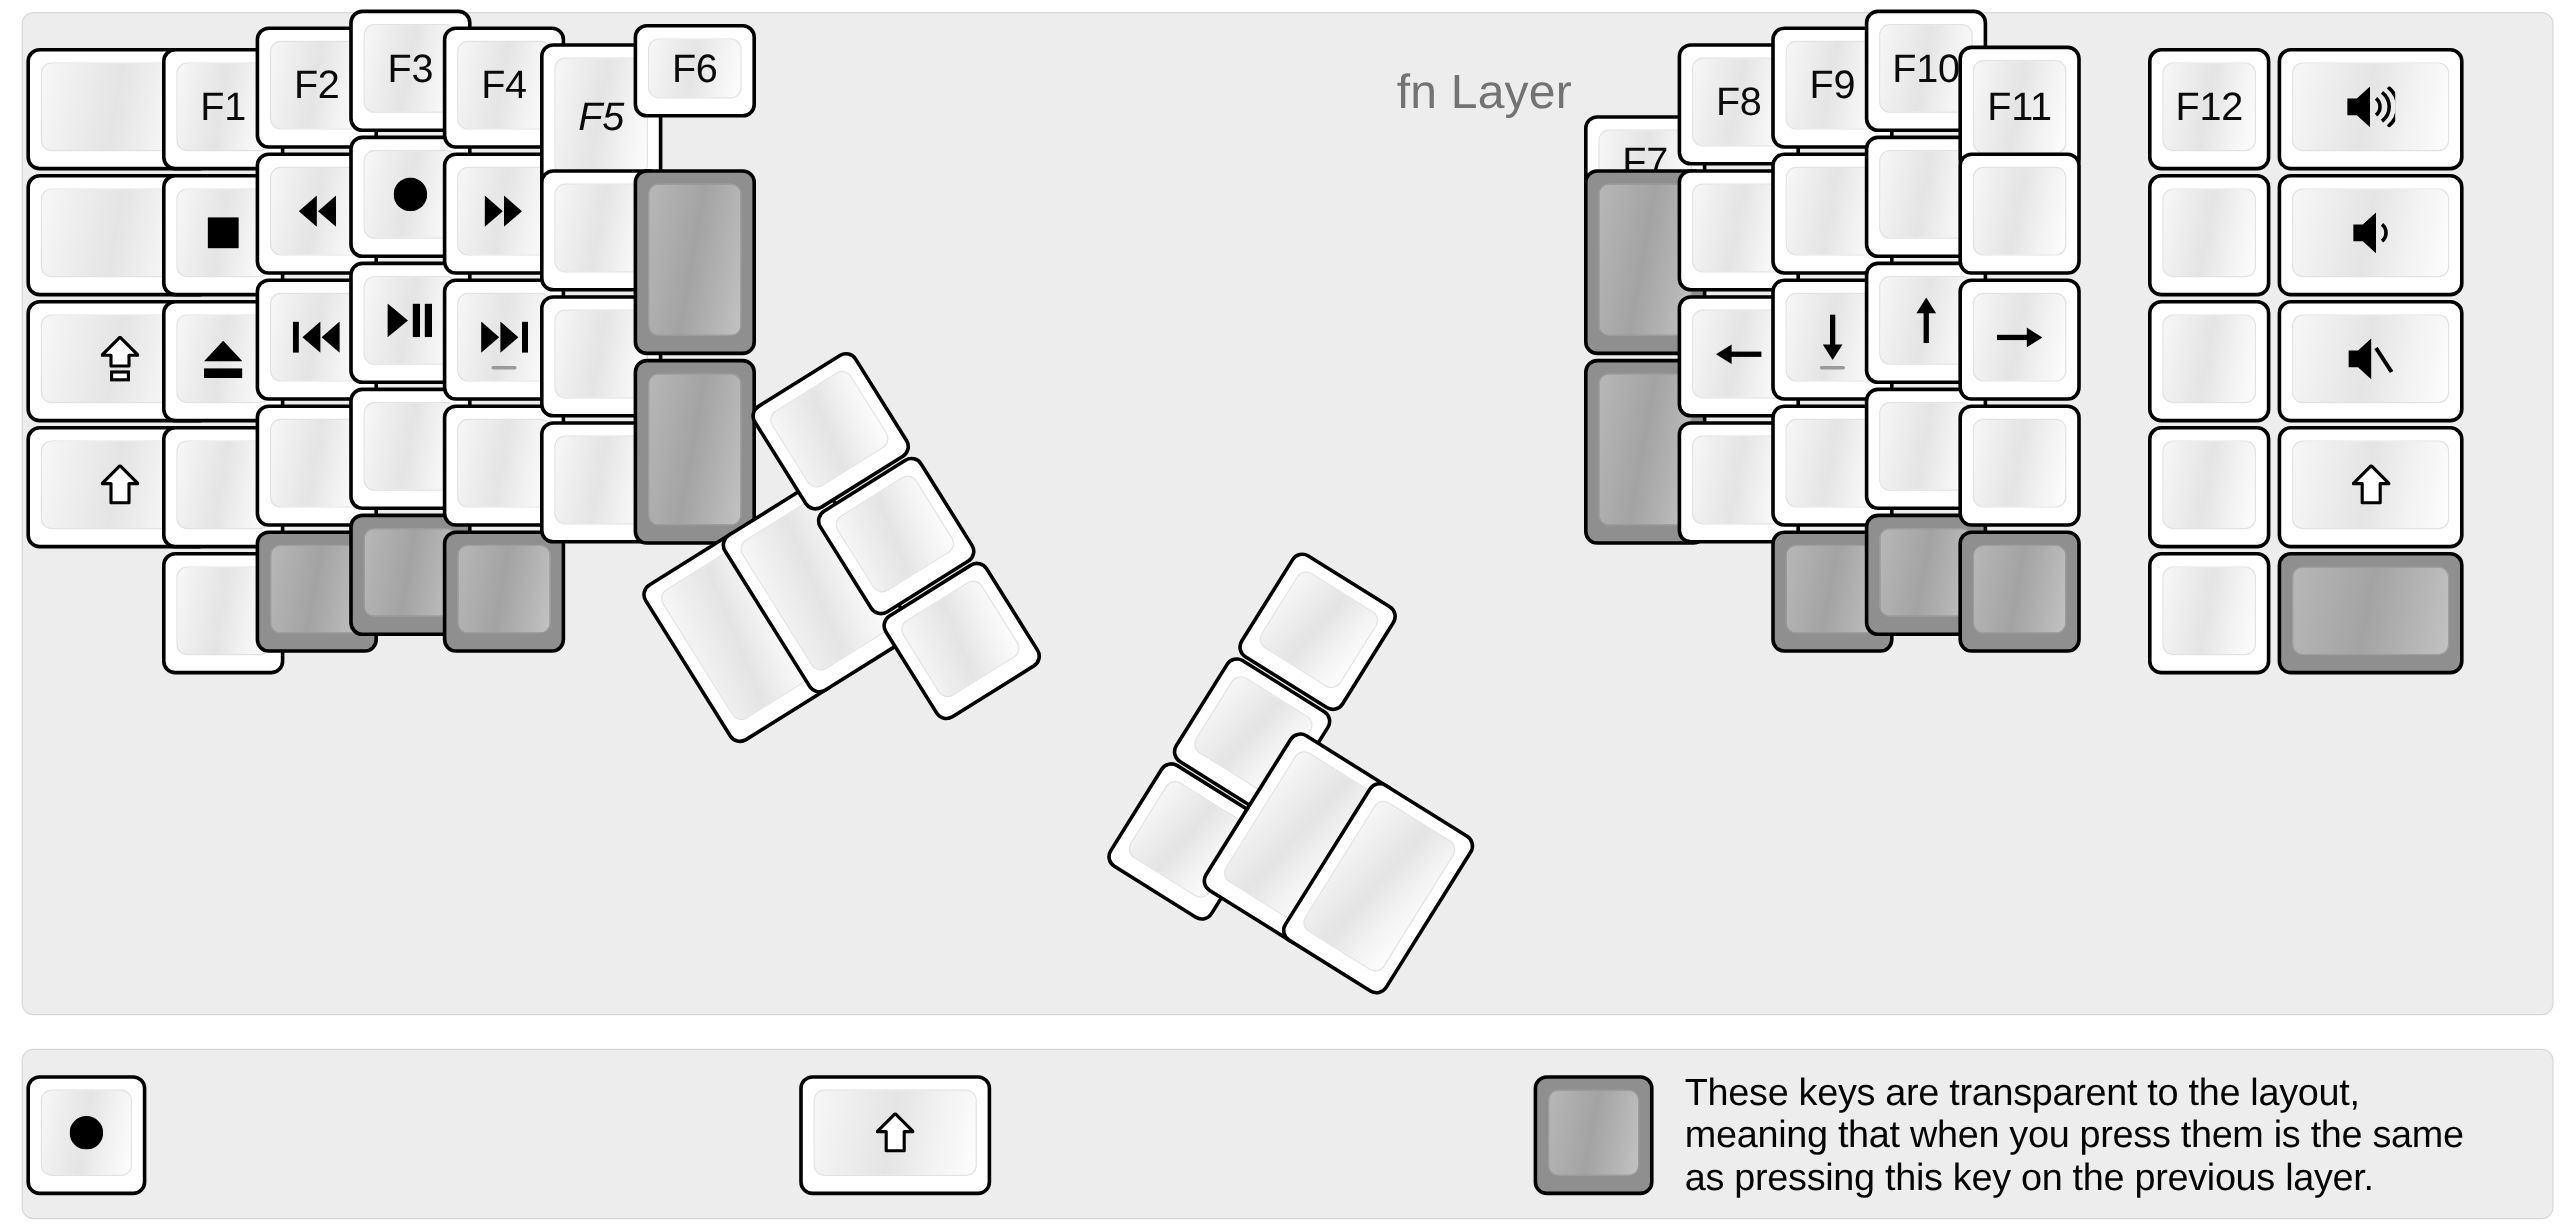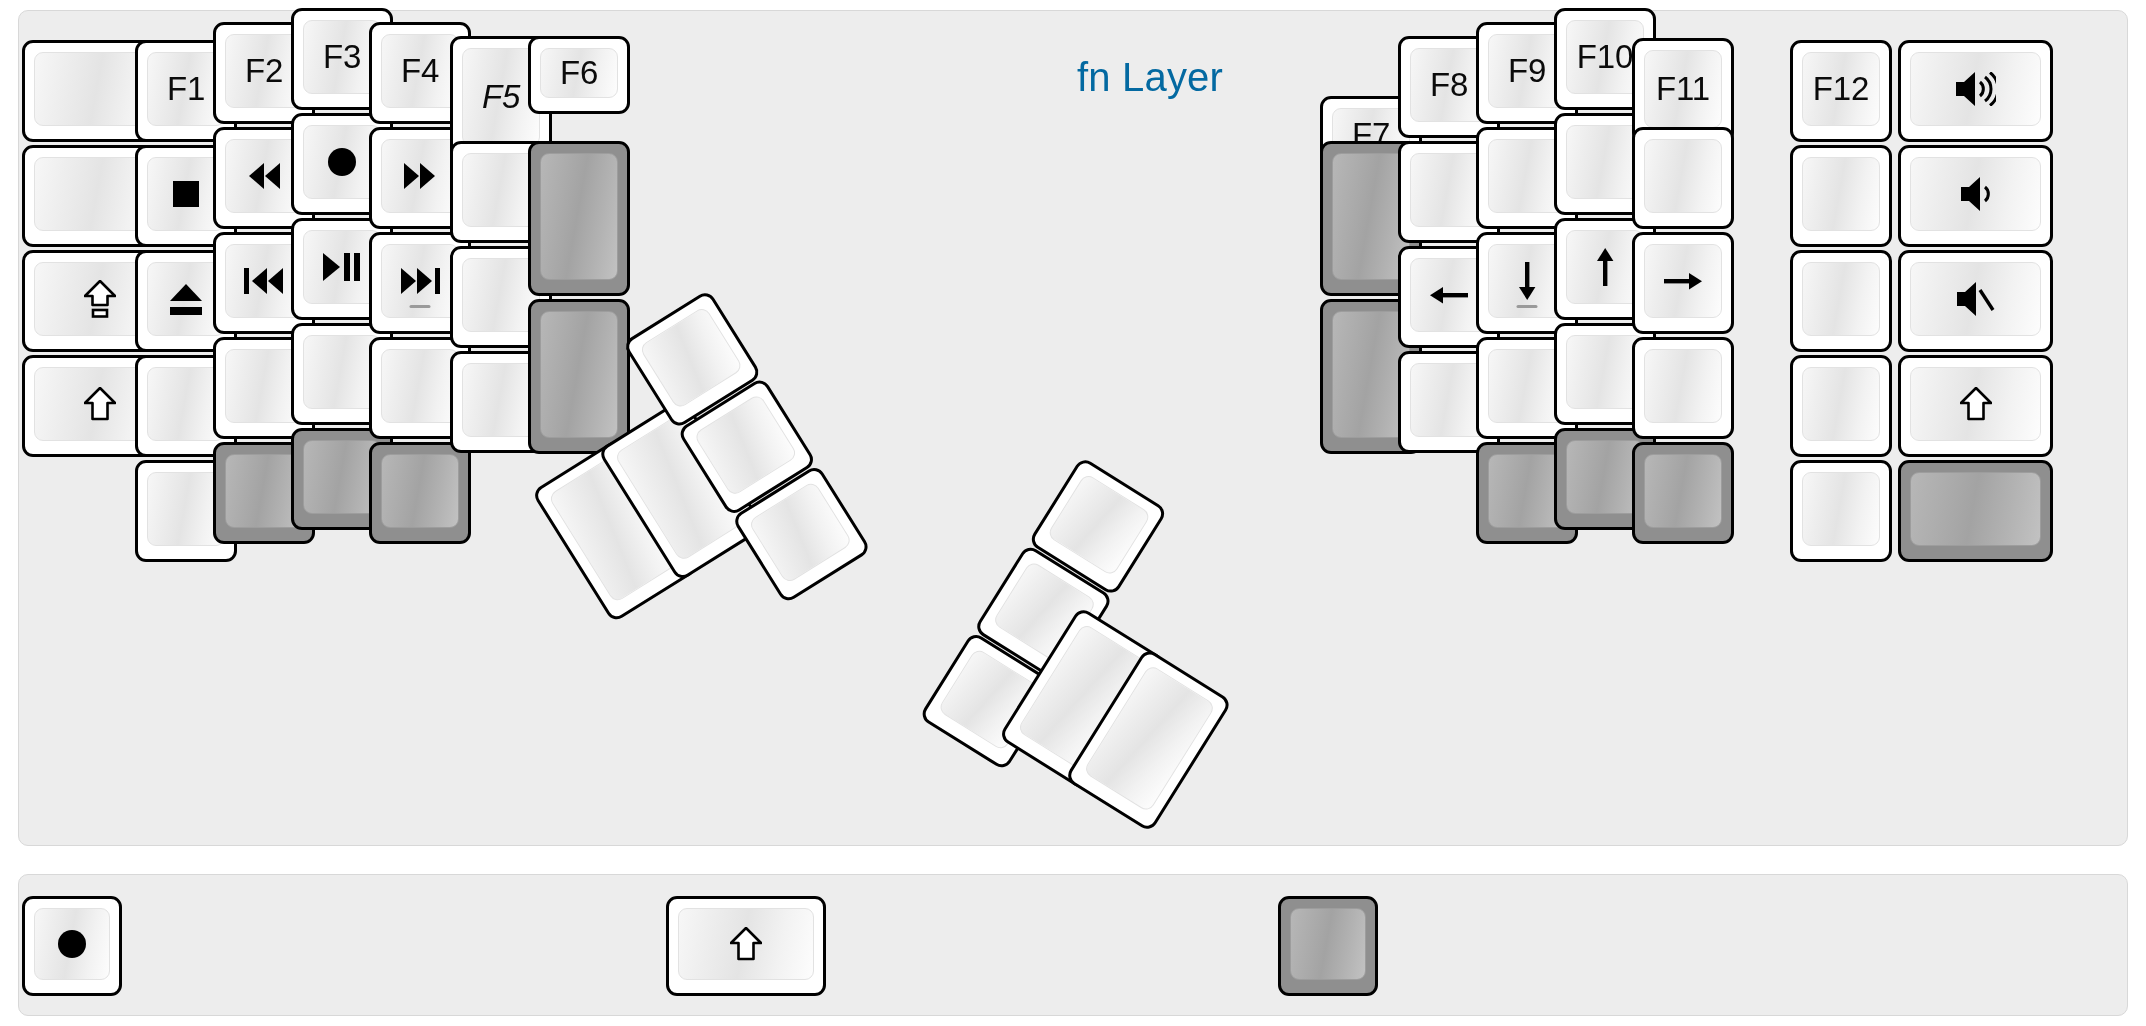--- a/index.html
+++ b/index.html
@@ -25,23 +25,23 @@
     border-radius: 10px;
   }
   #board-panel { left: 18px;  top: 10px;  width: 2110px; height: 836px; }
   #legend-panel{ left: 18px;  top: 874px; width: 2110px; height: 142px; }
 
   
   #layer-title {
     position: absolute;
     left: 990px; top: 55px;
     width: 320px;
-    text-align: center;
+    text-align: right;
     font-size: 40px;
-    color: #0369a1;
+    color: #737373;
     letter-spacing: .2px;
   }
 
   
   .key {
     position: absolute;
     border: 3.2px solid #000;
     border-radius: 11px;
     background: #ffffff;
     overflow: hidden;
@@ -328,21 +328,21 @@
       <div class="key" style="left: 450px; top: 246px; width: 102px; height: 102px;">
         <div class="top">
           <span class="glyph"></span>
         </div>
       </div>
       <div class="key" style="left: 450px; top: 351px; width: 102px; height: 102px;">
         <div class="top">
           <span class="glyph"></span>
         </div>
       </div>
-      <div class="key" style="left: 528px; top: 36px; width: 102px; height: 78px;">
+      <div class="key" style="left: 528px; top: 20px; width: 102px; height: 78px;">
         <div class="top">
           <span class="glyph">
             <span class="legend-text">F6</span>
           </span>
         </div>
       </div>
       <div class="key trans" style="left: 528px; top: 141px; width: 102px; height: 155px;">
         <div class="top">
           <span class="glyph"></span>
         </div>
@@ -647,16 +647,19 @@
             </span>
           </div>
         </div>
       </div>
       <div class="legend-item" style="left: 1278px; top: 886px; height: 120px;">
         <div class="legend-cap trans" style="width: 100px; height: 100px;">
           <div class="top">
             <span class="glyph"></span>
           </div>
         </div>
+        <div class="legend-desc">These keys are transparent to the layout,
+meaning that when you press them is the same
+as pressing this key on the previous layer.</div>
       </div>
     </div>
 
 </div>
 
 </body></html>

